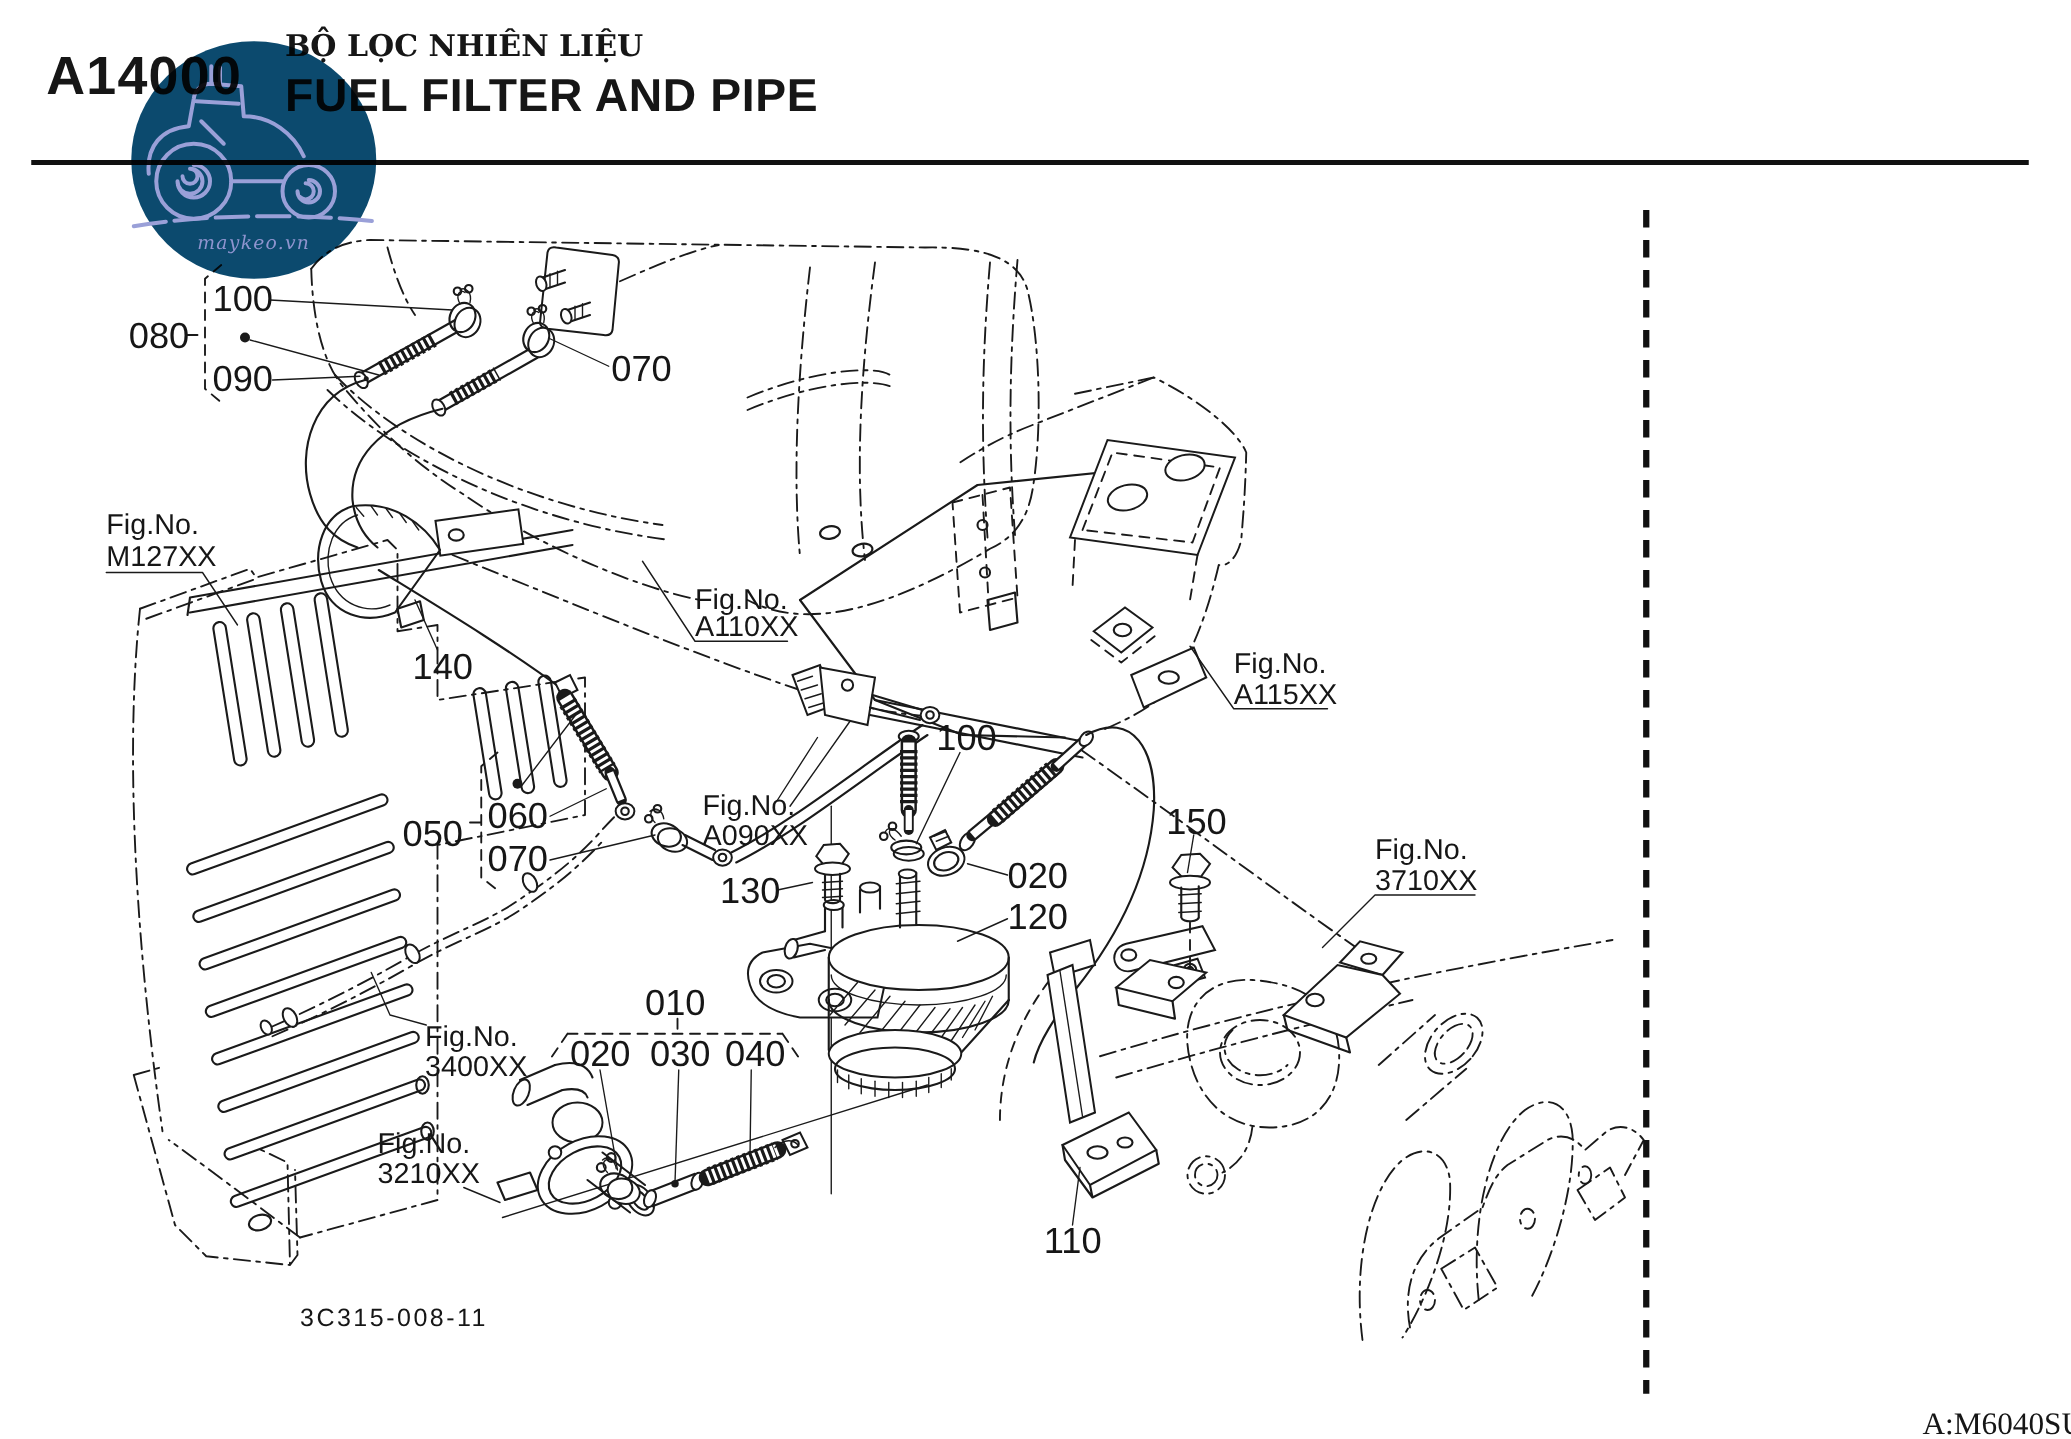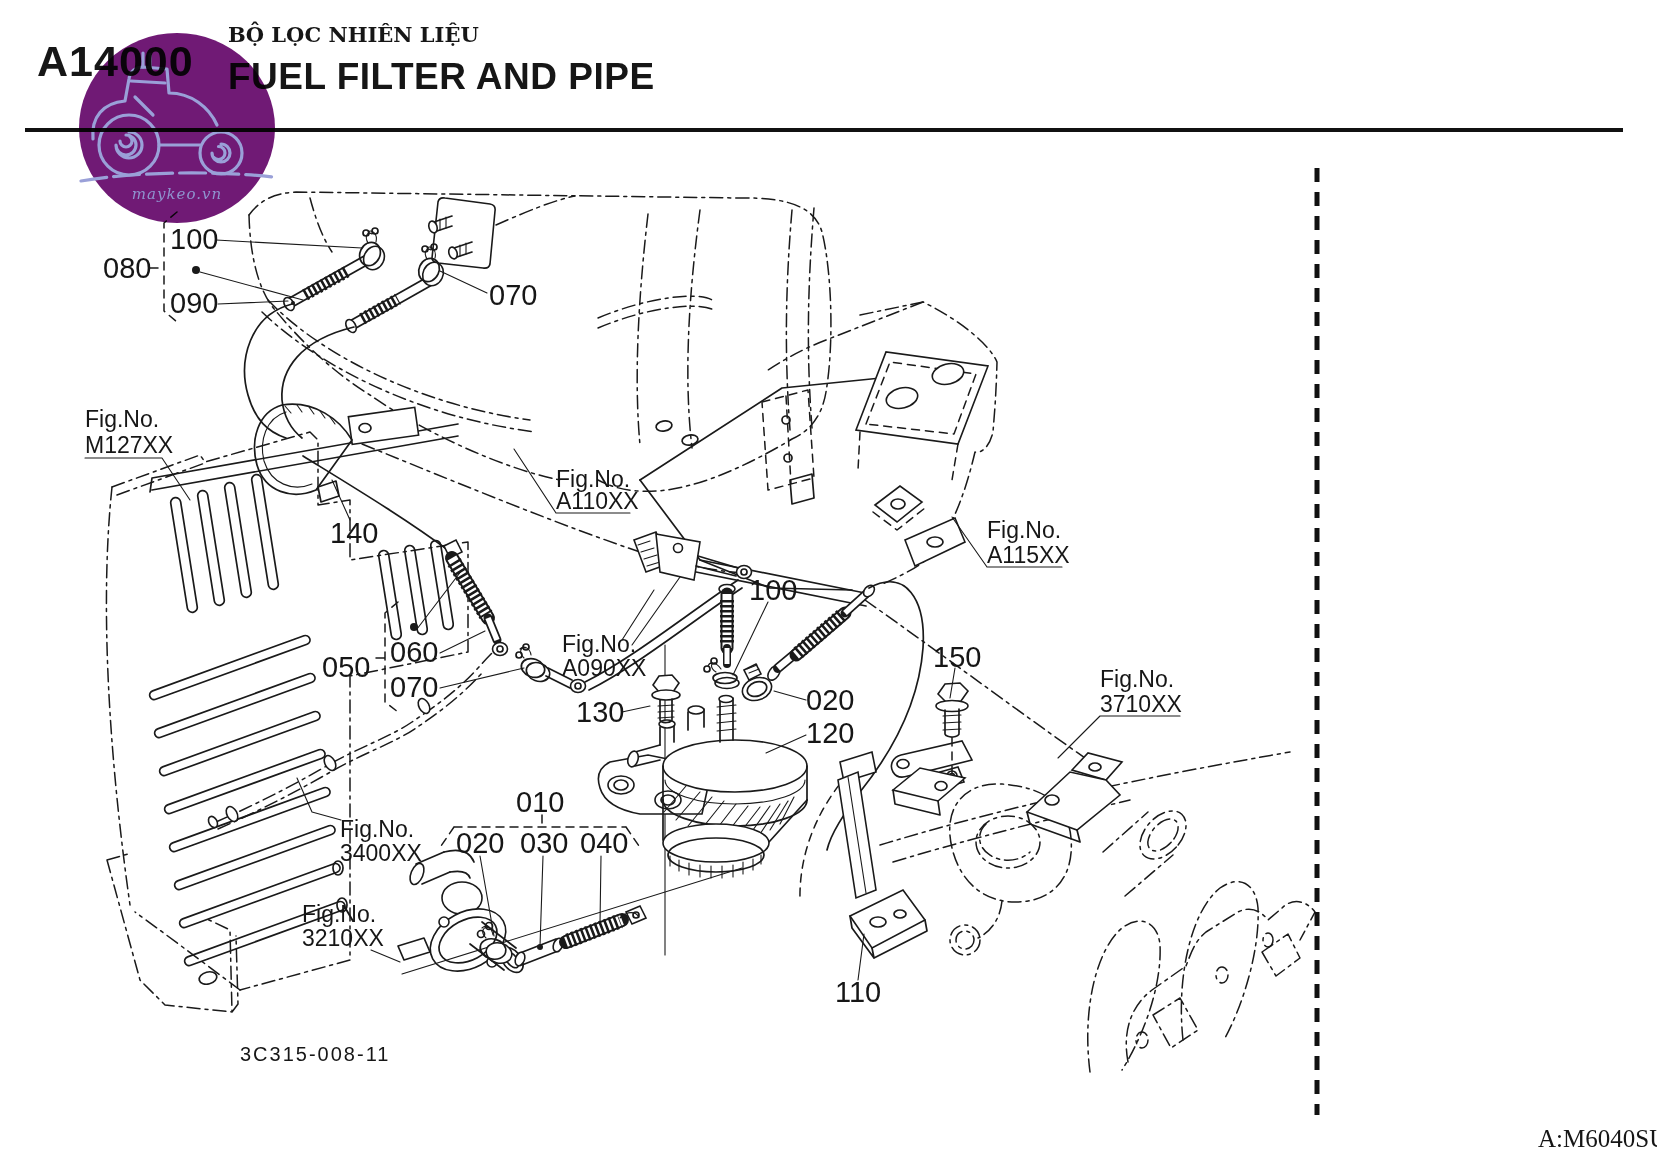--- a/index.html
+++ b/index.html
@@ -1,27 +1,27 @@
 <!DOCTYPE html>
 <html><head>
 <meta charset="utf-8">
 <style>
   html,body{margin:0;padding:0;background:#fff;}
   body{width:1657px;height:1151px;position:relative;overflow:hidden;
        font-family:"Liberation Sans",sans-serif;color:#161616;}
   .abs{position:absolute;}
   
   .code{left:37px;top:40px;font-size:43px;font-weight:bold;letter-spacing:1px;line-height:1;}
-  .title-vi{left:228px;top:24px;font-size:21px;font-weight:bold;line-height:1.05;
+  .title-vi{left:228px;top:24px;font-size:24px;font-weight:bold;line-height:1.05;
             font-family:"DejaVu Serif","Liberation Serif",serif;}
   .title-en{left:228px;top:58px;font-size:37px;font-weight:bold;line-height:1;letter-spacing:.5px;}
   .rule{left:25px;top:128px;width:1598px;height:4px;background:#111;}
   
-  .wm{left:79px;top:33px;width:196px;height:190px;border-radius:50%;
-      background:#701a75;mix-blend-mode:multiply;}
+  .wm{left:105px;top:33px;width:196px;height:190px;border-radius:50%;
+      background:#0c4a6e;mix-blend-mode:multiply;}
   .wm-text{left:0;top:152px;width:196px;text-align:center;
            font-family:"DejaVu Serif","Liberation Serif",serif;font-style:italic;
            font-size:15px;color:#8F94CF;letter-spacing:1px;}
   
   svg{position:absolute;left:0;top:0;}
   .ln,.ref,.dsh,.thin{fill:none;stroke:#1a1a1a;stroke-linecap:round;stroke-linejoin:round;}
   .ln{stroke-width:1.7;}
   .ref{stroke-width:1.5;stroke-dasharray:13 5 3 5;}
   .dsh{stroke-width:1.5;stroke-dasharray:8 6;}
   .thin{stroke-width:1.1;}

